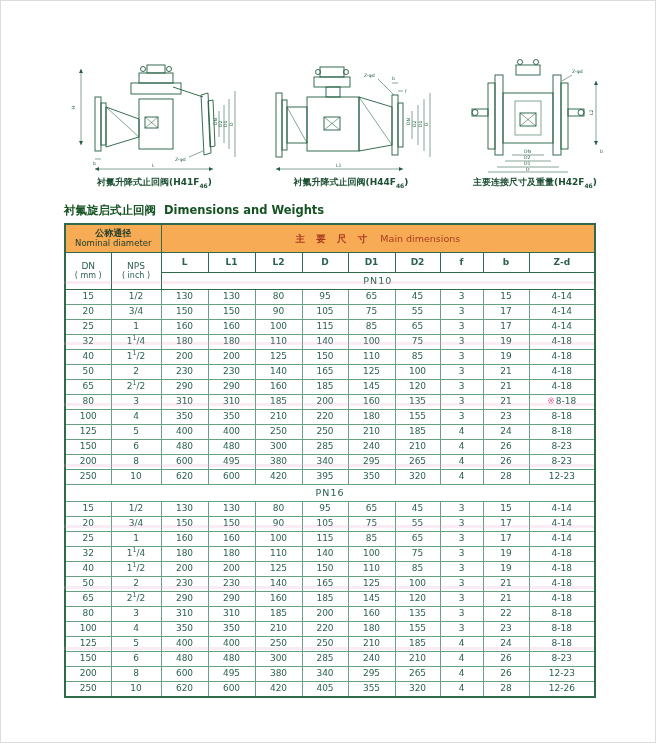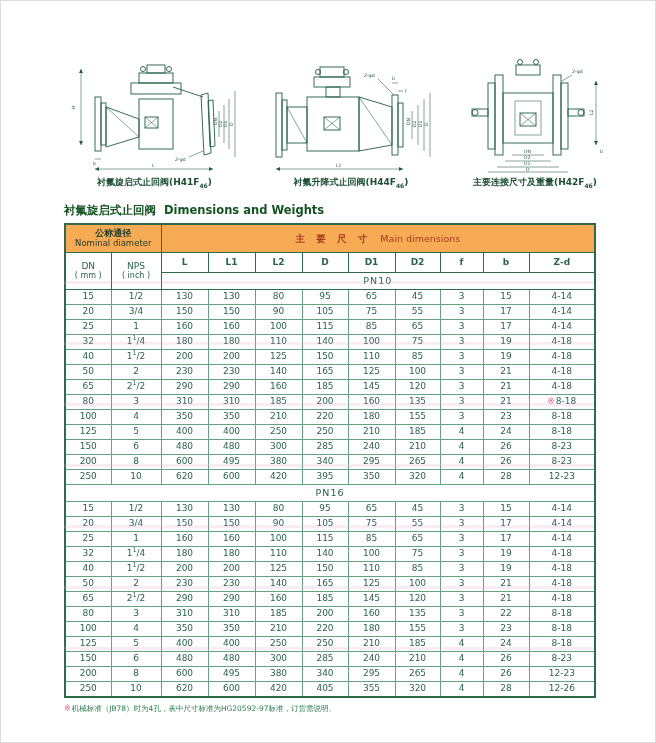--- a/index.html
+++ b/index.html
@@ -102,21 +102,21 @@
 
         <text x="26" y="112" class="dwg-txt">b</text>
         <line x1="28" y1="106" x2="34" y2="106" class="dwg-thin"></line>
 
         <line x1="28" y1="116" x2="146" y2="116" class="dwg-thin"></line>
         <polygon points="32,114 32,118 28,116" fill="#215e40" stroke="none"></polygon>
         <polygon points="142,114 142,118 146,116" fill="#215e40" stroke="none"></polygon>
         <text x="85" y="114" class="dwg-txt">L</text>
       </svg>
       <div class="caption">
-        <span>衬氟旋启式止回阀(H41F</span><sub>46</sub><span>)</span>
+        <span>衬氟升降式止回阀(H41F</span><sub>46</sub><span>)</span>
       </div>
     </div>
 
     <div class="fig">
       <svg width="190" height="120" viewBox="0 0 190 120">
         <defs>
           <pattern id="h2" width="4" height="4" patternUnits="userSpaceOnUse" patternTransform="rotate(45)">
             <line x1="0" y1="0" x2="0" y2="4" class="dwg-hatch"></line>
           </pattern>
         </defs>
@@ -617,18 +617,15 @@
             <td>320</td>
             <td>4</td>
             <td>28</td>
             <td>12-26</td>
           </tr>
         </tbody>
     </table>
   </div>
 
   <div class="footnotes">
-    <div>
-      <span class="nmark">※</span><span>机械标准（JB78）时为4孔，表中尺寸标准为HG20592-97标准，订货需说明。</span>
-    </div>
   </div>
 
 </div>
 
 </body></html>

